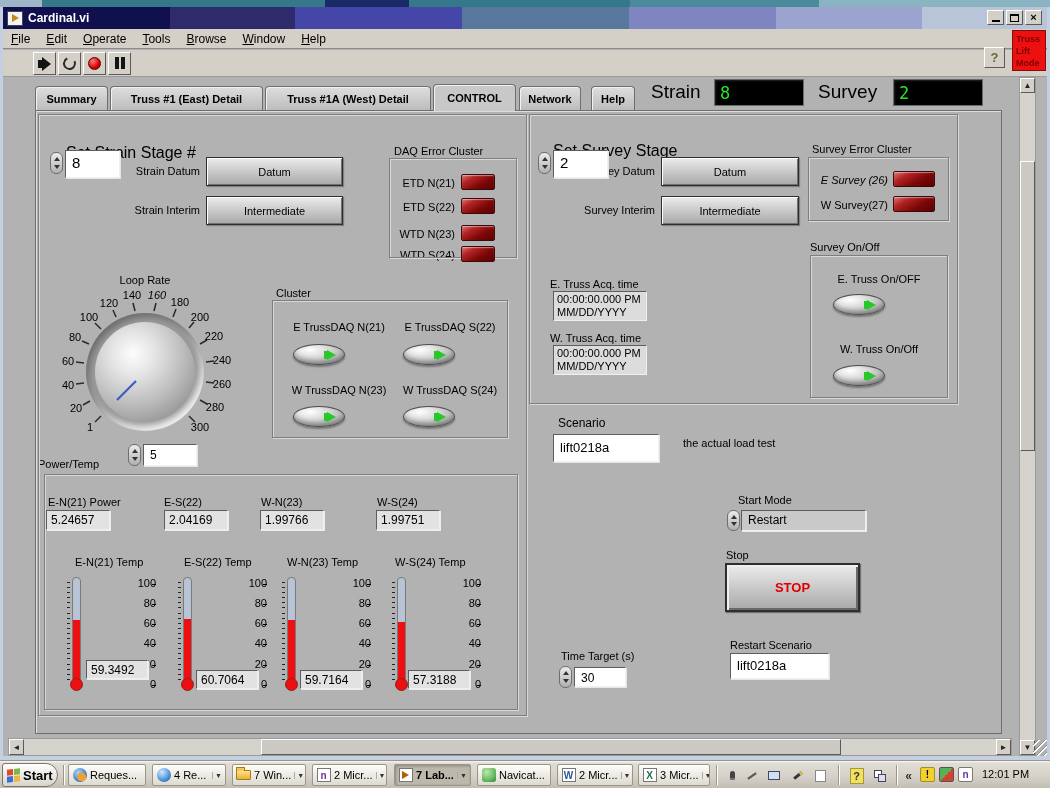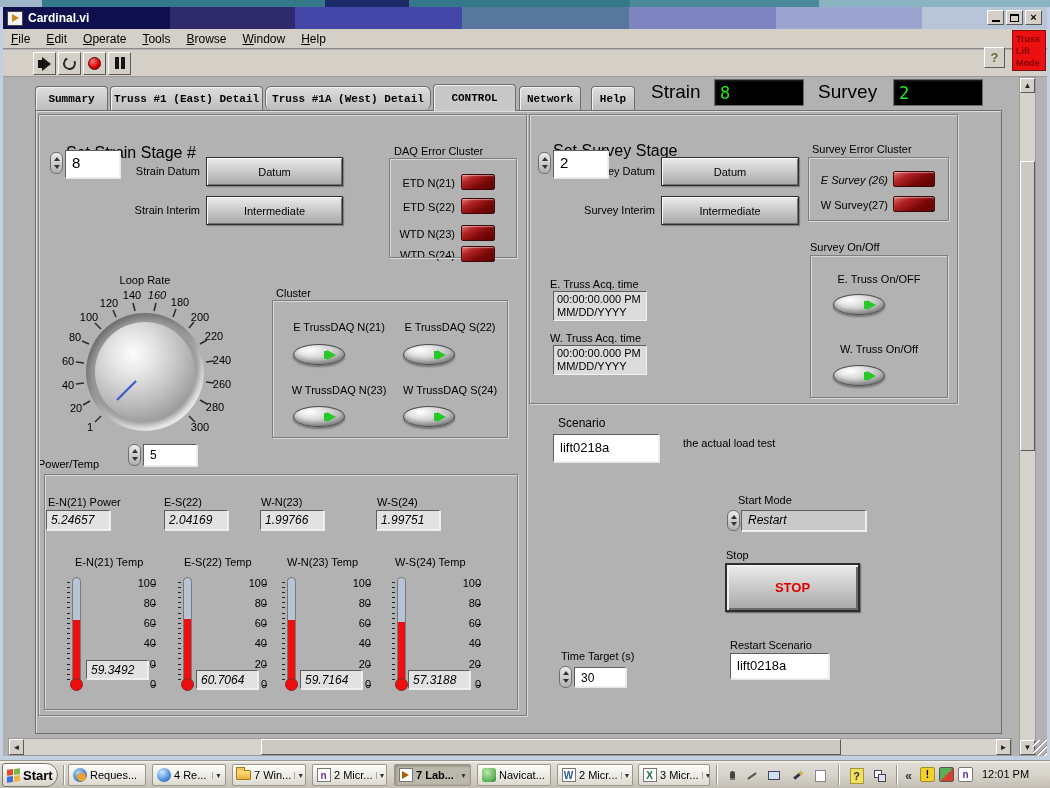--- a/index.html
+++ b/index.html
@@ -30,39 +30,39 @@
   .abort-dot { width:13px; height:13px; border-radius:50%; background:radial-gradient(circle at 35% 30%, #ff7a7a, #d90000 60%, #8e0000); border:1px solid #5a0000; }
   .pause-bars span { display:inline-block; width:4px; height:12px; background:#141414; margin:0 1px; }
   .help-btn { position:absolute; left:984px; top:47px; width:21px; height:21px; background:#d4d0c8; border:1px solid; border-color:#fff #5a5a5a #5a5a5a #fff; font-size:13px; font-weight:bold; color:#6a6a2a; display:flex; align-items:center; justify-content:center; }
   .mode-box { position:absolute; left:1012px; top:30px; width:34px; height:41px; background:#ee1010; border:1px solid #7a1010; color:#7e0000; font-size:9px; font-weight:bold; line-height:12px; padding:2px 0 0 3px; }
 
   
   .panel { position:absolute; left:3px; top:77px; width:1044px; height:679px; background:#b2b2b2; }
   .lbl { position:absolute; font-size:11px; color:#000; white-space:nowrap; }
   .big { font-size:16px;margin-top:20px; }
   .hdrlbl { position:absolute; font-size:19px; color:#000; }
-  .tab { position:absolute; top:86px; height:24px; background:linear-gradient(180deg,#dedede,#bcbcbc); border:1px solid #6e6e6e; border-bottom:none; border-radius:4px 4px 0 0; box-shadow:inset 1px 1px 0 #f2f2f2; font-size:11px; font-weight:bold; display:flex; align-items:center; justify-content:center;font-family:Liberation Mono, monospace; }
+  .tab { position:absolute; top:86px; height:24px; background:linear-gradient(180deg,#dedede,#bcbcbc); border:1px solid #6e6e6e; border-bottom:none; border-radius:4px 4px 0 0; box-shadow:inset 1px 1px 0 #f2f2f2; font-size:11px; font-weight:bold; display:flex; align-items:center; justify-content:center; }
   .tab.active { top:84px; height:27px; background:#c8c8c8; z-index:6; }
   .page { position:absolute; left:35px; top:110px; width:967px; height:624px; border:1px solid #6e6e6e; box-shadow:inset 1px 1px 0 #dedede; z-index:1; }
   .gbox { position:absolute; border:1px solid #7e7e7e; box-shadow:inset 1px 1px 0 #d8d8d8, 1px 1px 0 #d8d8d8; z-index:2; }
   .disp { position:absolute; background:#000; color:#25e525; font-family:"DejaVu Sans Mono", monospace; font-size:17px; border:1px solid #6a6a6a; box-shadow:inset 1px 1px 2px #222; padding:3px 0 0 5px; z-index:2; }
   .num { position:absolute; background:#fff; border:1px solid; border-color:#5e5e5e #f0f0f0 #f0f0f0 #5e5e5e; font-size:15px; padding:3px 0 0 6px; z-index:3; box-shadow:1px 1px 0 #e6e6e6; }
   .spin { position:absolute; width:13px; height:22px; background:linear-gradient(180deg,#ececec,#b0b0b0); border:1px solid #6e6e6e; border-radius:6px; z-index:3; }
   .spin .up, .spin .dn { position:absolute; left:3px; width:0; height:0; border-left:3px solid transparent; border-right:3px solid transparent; }
   .spin .up { top:4px; border-bottom:4px solid #333; }
   .spin .dn { bottom:4px; border-top:4px solid #333; }
   .lvbtn { position:absolute; display:flex; align-items:center; justify-content:center; font-size:11px; color:#000;
     background:linear-gradient(180deg,#ececec,#c6c6c6 55%,#a8a8a8); border:1px solid #2e2e2e; box-shadow:inset 1px 1px 0 #fff, inset -1px -1px 0 #707070, 1px 1px 1px #808080; z-index:3; }
   .led { position:absolute; width:42px; height:16px; border-radius:2px; border:1px solid #3a0a0a; z-index:3;
     background:linear-gradient(150deg,#d87a7a 0%,#b42424 28%,#7c0808 62%,#5c0000 100%); box-shadow:inset 0 1px 1px rgba(255,255,255,.45); }
   .oval-btn { position:absolute; width:52px; height:21px; border-radius:50%; border:1px solid #4e4e4e; z-index:3;
     background:radial-gradient(ellipse at 32% 26%, #ffffff, #d2d2d2 45%, #8c8c8c 100%); box-shadow:0 2px 2px rgba(0,0,0,.35), inset 0 -3px 4px rgba(0,0,0,.25); }
   .garrow { position:absolute; right:8px; top:5px; width:0; height:0; border-top:5px solid transparent; border-bottom:5px solid transparent; border-left:9px solid #28c828; }
   .garrow::before { content:""; position:absolute; left:-12px; top:-4px; width:3px; height:8px; background:#28c828; }
-  .tval { position:absolute; background:#e2e2e2; border:1px solid; border-color:#5e5e5e #f0f0f0 #f0f0f0 #5e5e5e; font-size:12px; padding:2px 0 0 4px; box-shadow:1px 1px 0 #ececec; z-index:3;font-style:italic; }
+  .tval { position:absolute; background:#e2e2e2; border:1px solid; border-color:#5e5e5e #f0f0f0 #f0f0f0 #5e5e5e; font-size:12px; padding:2px 0 0 4px; box-shadow:1px 1px 0 #ececec; z-index:3; }
   .acq { position:absolute; background:#dcdcdc; border:1px solid; border-color:#5e5e5e #f0f0f0 #f0f0f0 #5e5e5e; font-size:11px; line-height:13px; padding:1px 0 0 3px; z-index:3; }
 
   
   .knob-wrap { position:absolute; left:55px; top:282px; width:180px; height:180px; z-index:2; }
   .knob-ring { position:absolute; left:31px; top:31px; width:118px; height:118px; border-radius:50%; background:#9a9a9a;
     box-shadow:inset 3px 4px 6px #6e6e6e, inset -3px -5px 6px #f2f2f2; }
   .knob-sphere { position:absolute; left:40px; top:40px; width:100px; height:100px; border-radius:50%;
     background:radial-gradient(circle at 38% 32%, #fdfdfd, #e4e4e4 24%, #bcbcbc 55%, #8e8e8e 86%, #7c7c7c); }
   .ktick { position:absolute; font-size:11px; transform:translate(-50%,-50%); white-space:nowrap; }
   .knob-svg { position:absolute; left:0; top:0; }
@@ -166,21 +166,21 @@
   </div>
 
   <div class="panel"></div>
 
   <div class="tab" style="left:35px; width:73px;">
       <span>Summary</span>
     </div>
   <div class="tab" style="left:110px; width:153px;">
       <span>Truss #1 (East) Detail</span>
     </div>
-  <div class="tab" style="left:265px; width:166px;border-radius:6px;">
+  <div class="tab" style="left:265px; width:166px;">
       <span>Truss #1A (West) Detail</span>
     </div>
   <div class="tab active" style="left:433px; width:83px;">
       <span>CONTROL</span>
     </div>
   <div class="tab" style="left:519px; width:62px;">
       <span>Network</span>
     </div>
   <div class="tab" style="left:591px; width:44px;">
       <span>Help</span>

